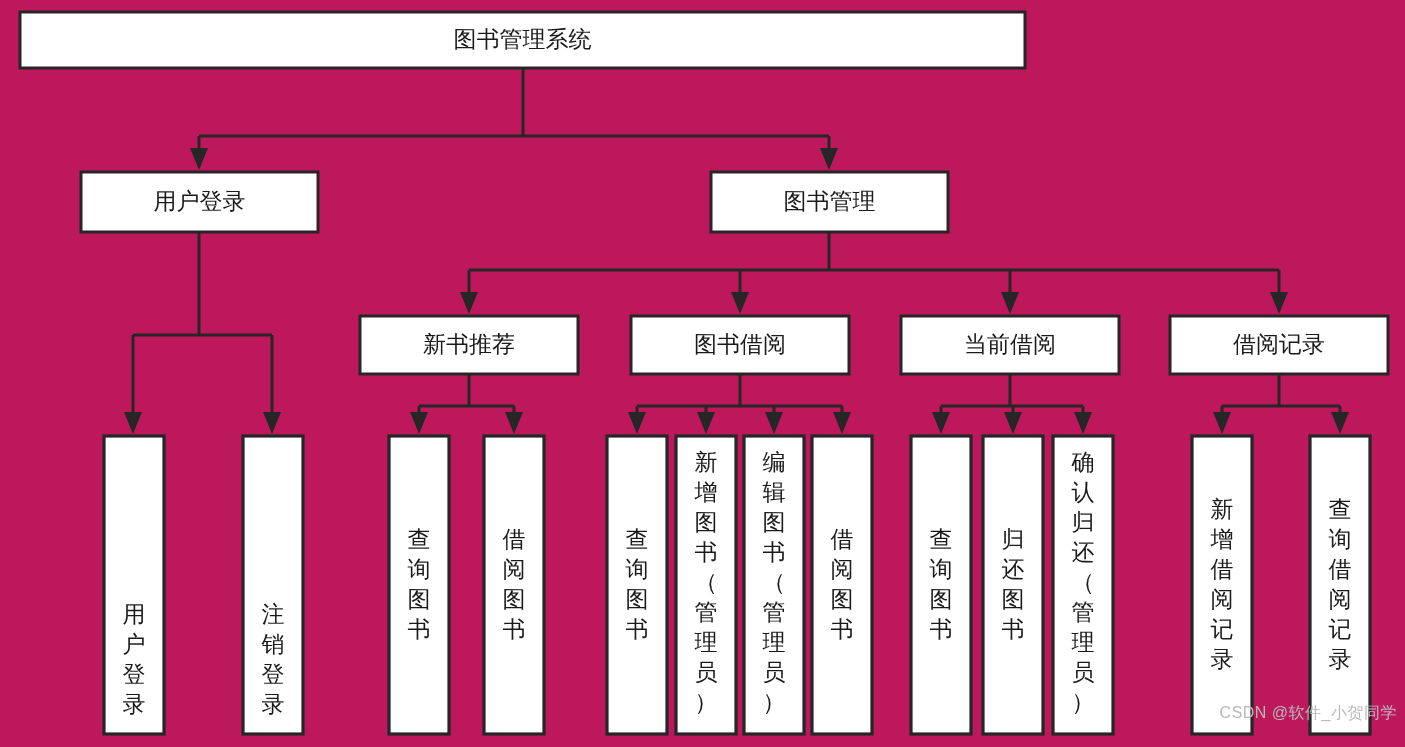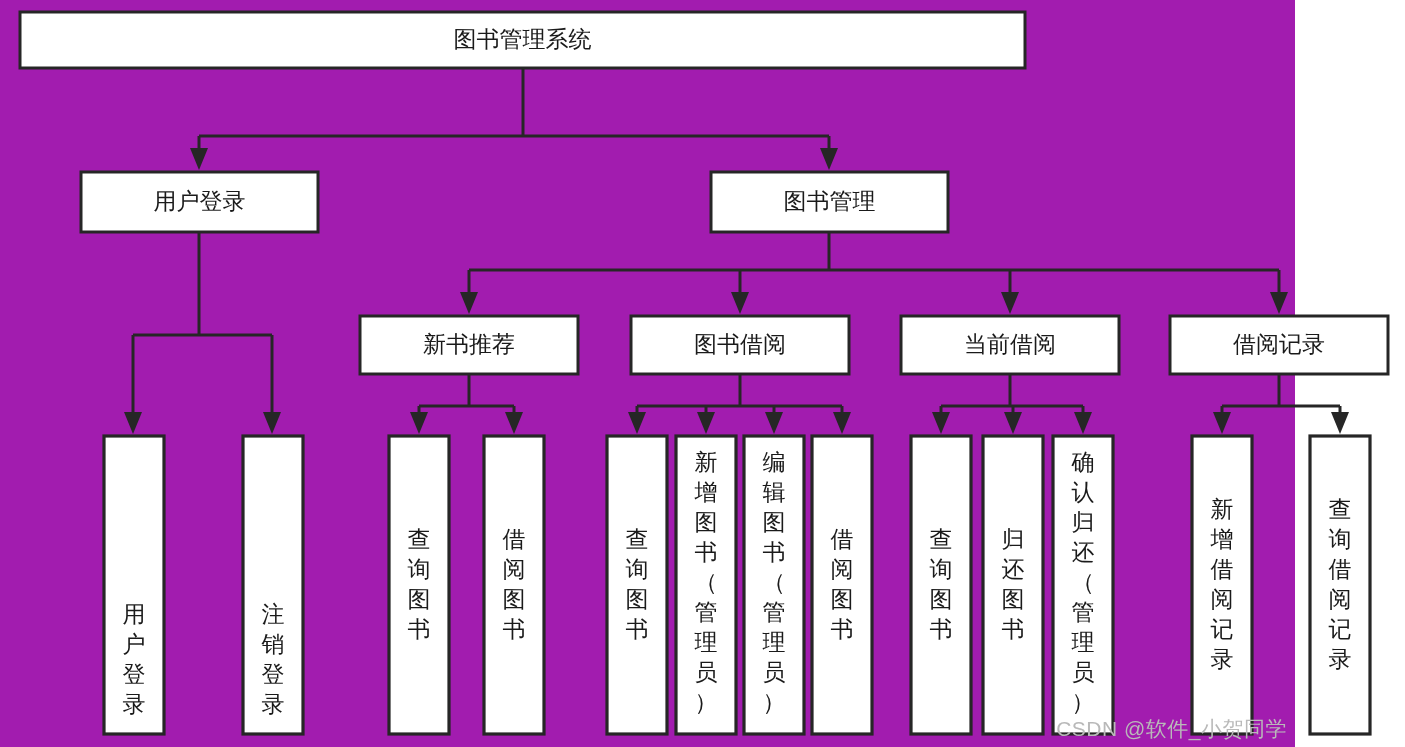--- a/index.html
+++ b/index.html
@@ -1,20 +1,20 @@
 <!DOCTYPE html>
 <html><head>
 <meta charset="utf-8">
 <style>
   html,body{margin:0;padding:0;background:#ffffff;}
   body{
     font-family:"Liberation Sans","DejaVu Sans",sans-serif;
     width:1405px;height:747px;overflow:hidden;
   }
-  #stage{position:relative;width:1295px;height:747px;background:#a21caf;}
+  #stage{position:relative;width:1405px;height:747px;background:#be185d;}
   svg.diagram{position:absolute;left:0;top:0;width:1405px;height:747px;}
 
   .node-box{
     fill:#ffffff;
     stroke:#262626;
     stroke-width:3;
   }
   .node-label{
     fill:#1a1a1a;
     font-family:"Liberation Sans","DejaVu Sans",sans-serif;
@@ -38,23 +38,23 @@
     stroke:#262626;
     stroke-width:3;
     fill:none;
     stroke-linecap:butt;
   }
   .arrow-head{ fill:#262626; stroke:none; }
 
   .watermark{
     position:absolute;
     right:8px;
-    bottom:4px;
-    font-family:"Liberation Sans","DejaVu Sans",sans-serif;
-    font-size:21px;
+    bottom:23px;
+    font-family:"Liberation Sans","DejaVu Sans",sans-serif;
+    font-size:16px;
     color:#b9b9b9;
     letter-spacing:0.5px;
     white-space:nowrap;
     pointer-events:none;
   }
 </style>
 </head>
 <body>
 
 <div id="stage">

